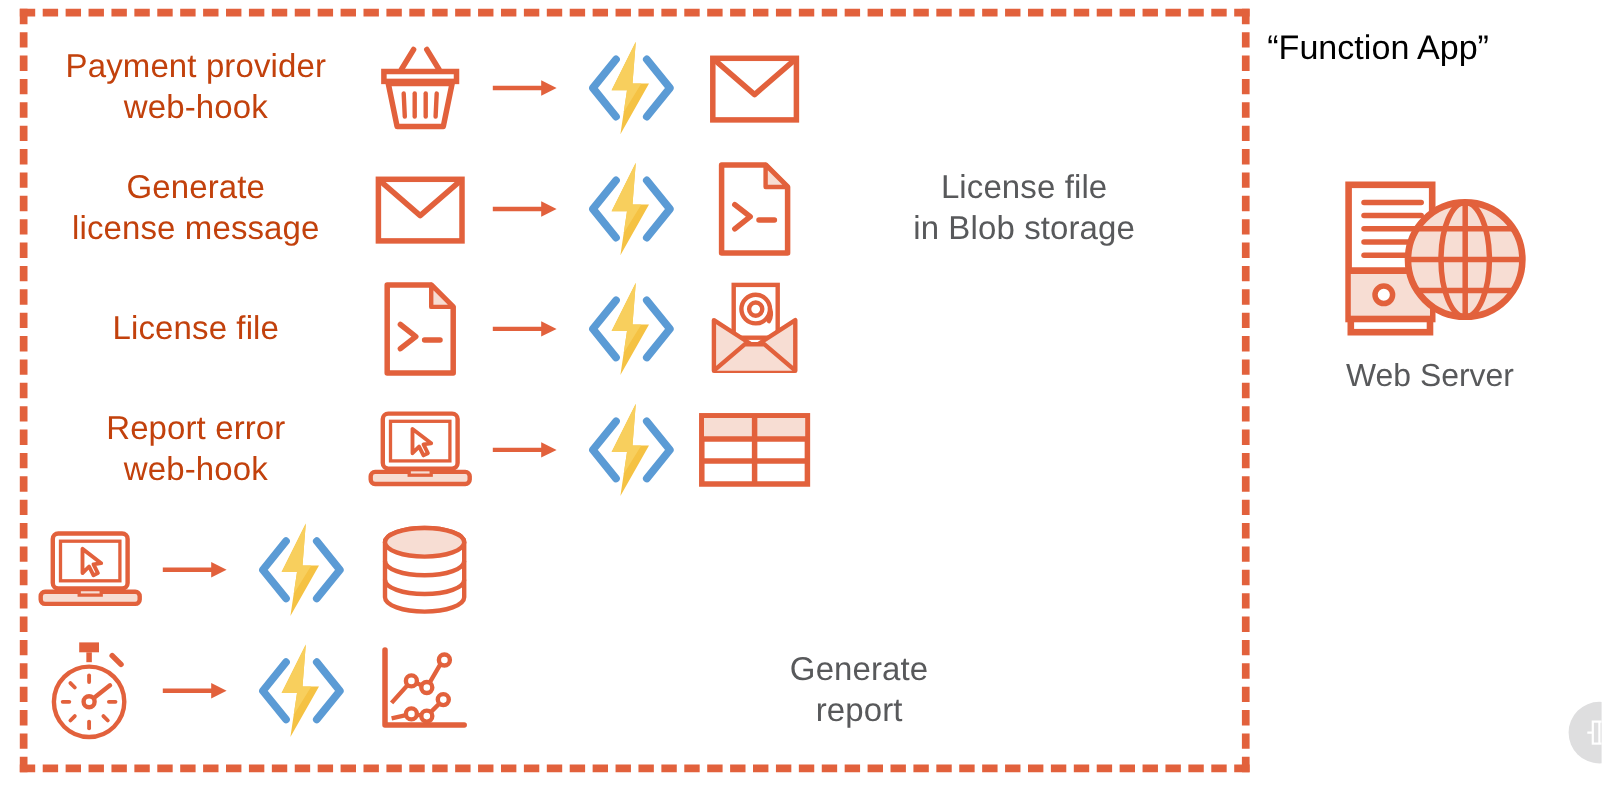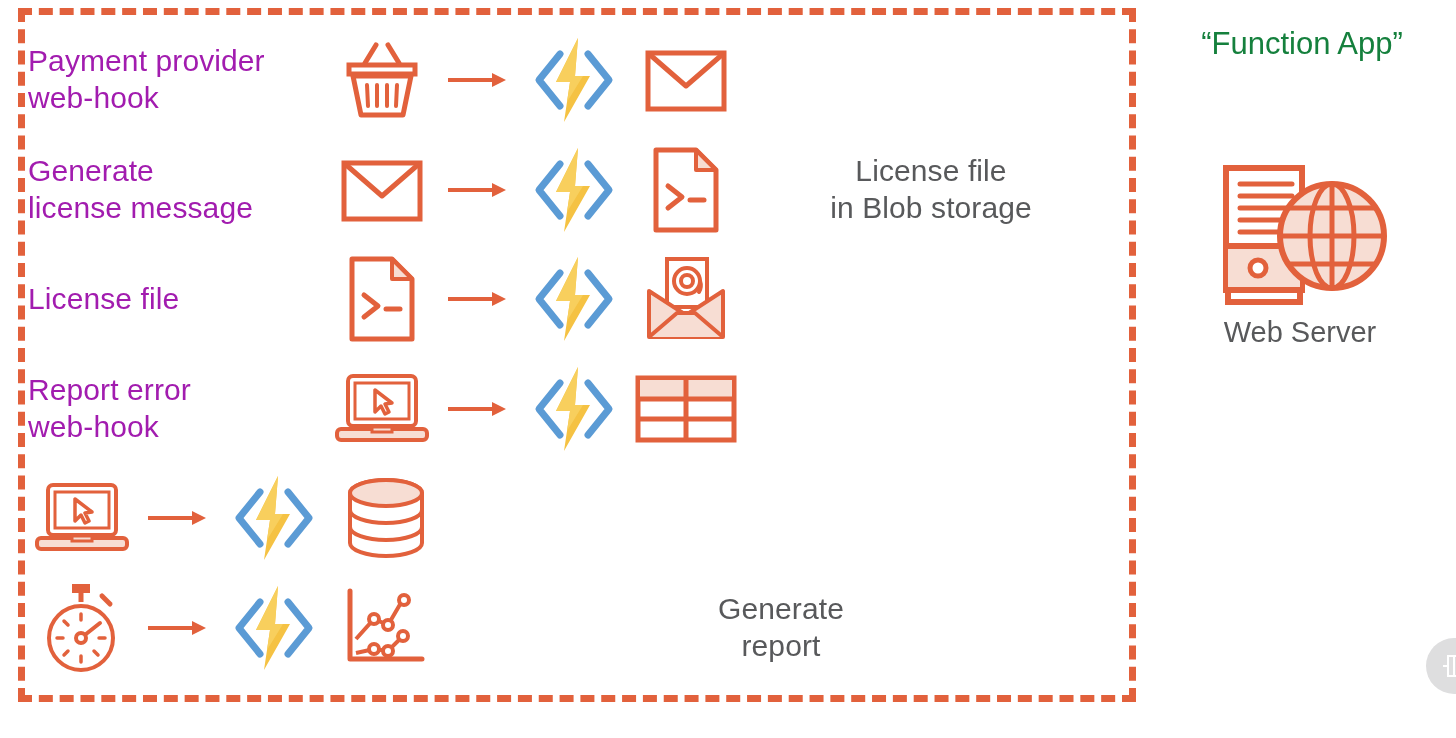--- a/index.html
+++ b/index.html
@@ -44,23 +44,24 @@
   }
 
   .flow-row {
     display: flex;
     align-items: center;
     height: 104px;
   }
 
   .trigger-label {
     width: 300px;
+    text-align: center;
     font-size: 30px;
     line-height: 1.22;
-    color: #a21caf;
+    color: #c2410c;
     letter-spacing: 0.1px;
   }
 
   .trigger-icon {
     width: 108px;
     display: flex;
     align-items: center;
     justify-content: center;
   }
 
@@ -95,36 +96,37 @@
     padding-right: 6px;
   }
 
   
   #function-app-title {
     position: absolute;
     left: 1152px;
     top: 26px;
     width: 300px;
     font-size: 31px;
-    color: #15803d;
-    text-align: center;
+    color: #000000;
+    text-align: left;
     white-space: nowrap;
   }
 
   #web-server-block {
     position: absolute;
     left: 1152px;
     top: 160px;
     width: 296px;
     display: flex;
     flex-direction: column;
     align-items: center;
   }
 
   #web-server-label {
+    margin-top: 10px;
     font-size: 29px;
     color: #58595b;
   }
 
   
   #corner-badge {
     position: absolute;
     left: 1426px;
     top: 638px;
     width: 56px;

